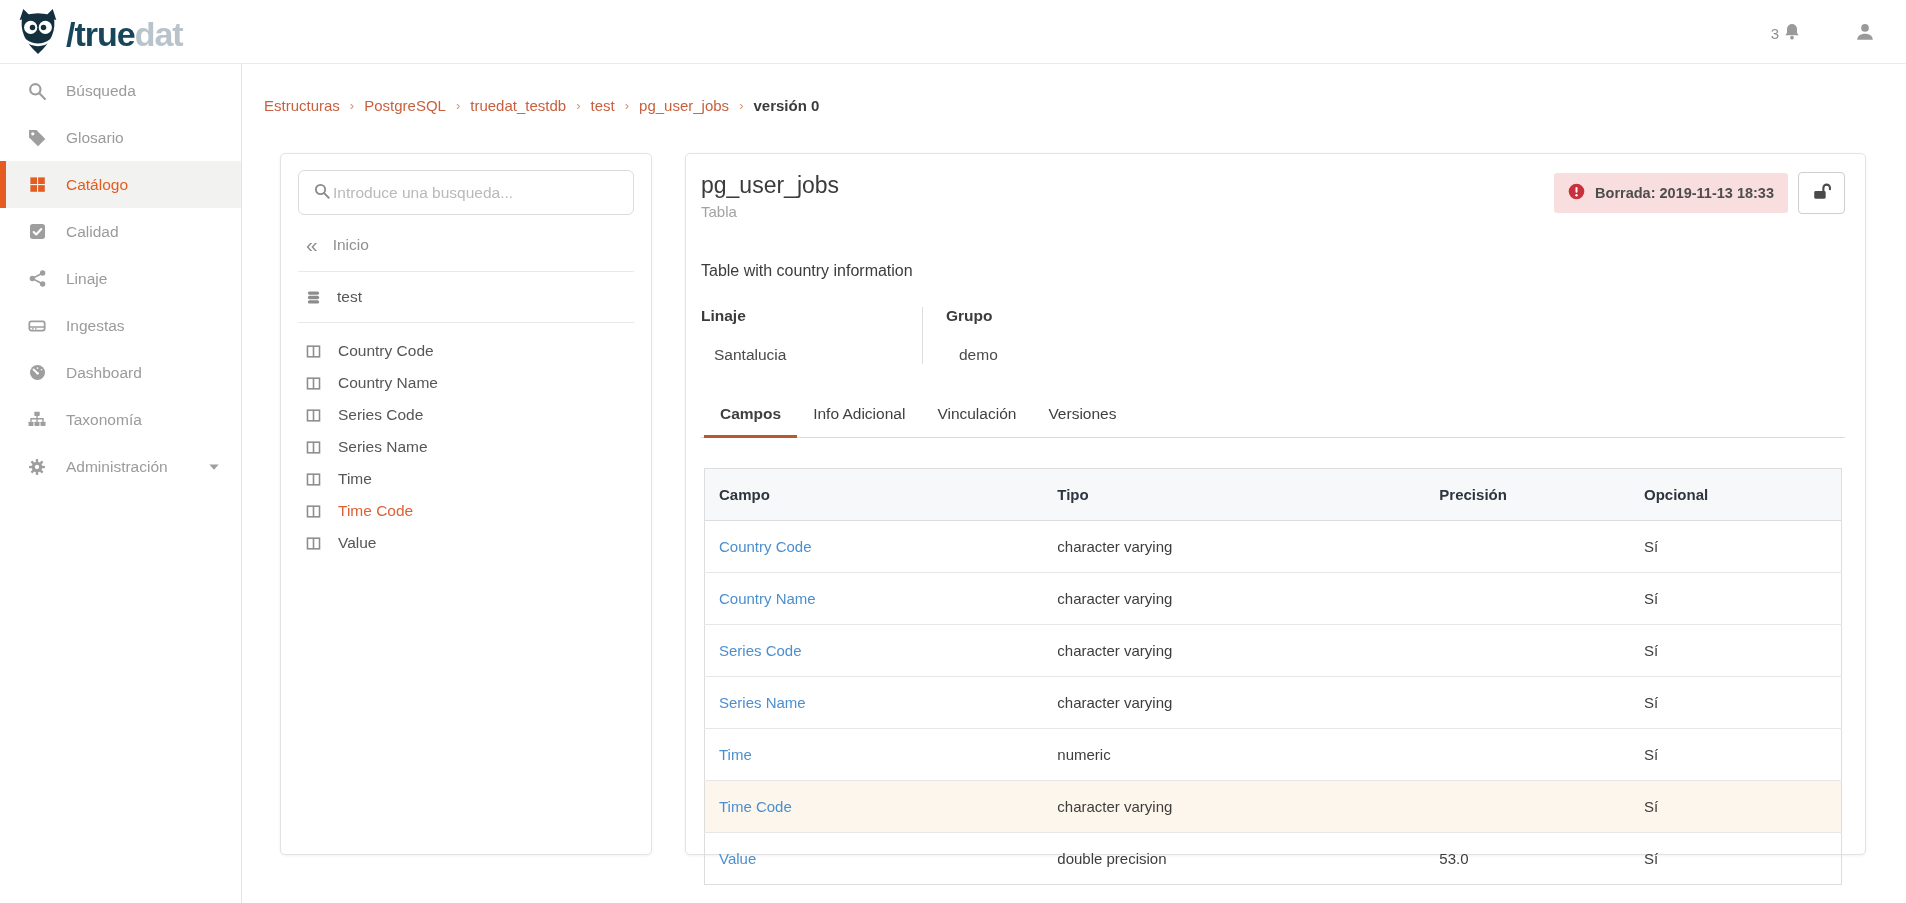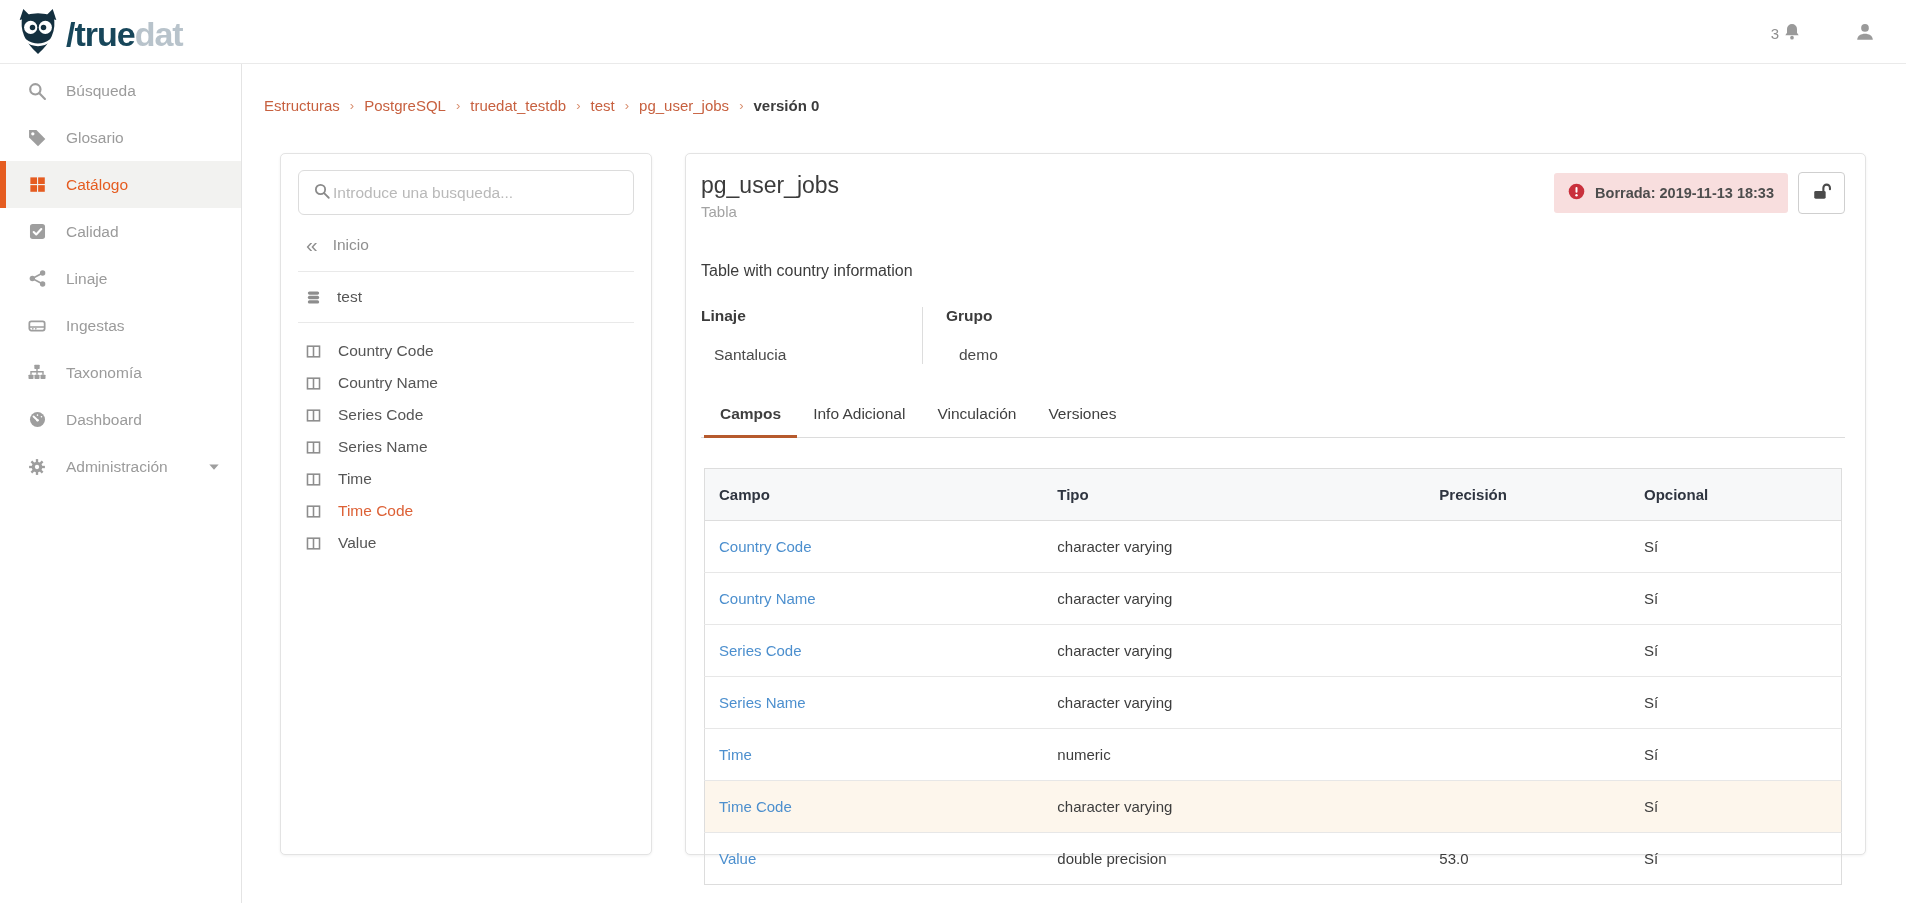--- a/index.html
+++ b/index.html
@@ -169,43 +169,43 @@
           <rect x="2.8" y="6.5" width="18.4" height="11" rx="2.4" fill="none" stroke="currentColor" stroke-width="2.1"></rect>
           <line x1="3.5" y1="13.2" x2="20.5" y2="13.2" stroke="currentColor" stroke-width="1.8"></line>
           <circle cx="7" cy="15.4" r="1" fill="currentColor"></circle>
           <circle cx="10.6" cy="15.4" r="1" fill="currentColor"></circle>
         </svg>
       </span>
       <span>Ingestas</span>
     </div>
     <div class="side-item">
       <span class="s-icon">
+        <svg width="19" height="19" viewBox="0 0 24 24">
+          <circle cx="12" cy="12" r="9.5" fill="currentColor"></circle>
+          <line x1="12" y1="13" x2="7" y2="8.2" stroke="#fff" stroke-width="2.4" stroke-linecap="round"></line>
+          <circle cx="12" cy="13" r="1.6" fill="#fff"></circle>
+          <circle cx="17" cy="8.5" r="1" fill="#fff"></circle>
+          <circle cx="12" cy="6.5" r="1" fill="#fff"></circle>
+        </svg>
+      </span>
+      <span>Dashboard</span>
+    </div>
+    <div class="side-item">
+      <span class="s-icon">
         <svg width="20" height="20" viewBox="0 0 24 24" fill="currentColor">
           <rect x="8.8" y="2" width="6.4" height="5.2" rx="0.8"></rect>
           <line x1="12" y1="7.2" x2="12" y2="10.5" stroke="currentColor" stroke-width="1.7"></line>
           <polyline points="4.8,14 4.8,10.5 19.2,10.5 19.2,14" fill="none" stroke="currentColor" stroke-width="1.7"></polyline>
           <line x1="12" y1="10.5" x2="12" y2="14" stroke="currentColor" stroke-width="1.7"></line>
           <rect x="1.8" y="14" width="6" height="5.2" rx="0.8"></rect>
           <rect x="9" y="14" width="6" height="5.2" rx="0.8"></rect>
           <rect x="16.2" y="14" width="6" height="5.2" rx="0.8"></rect>
         </svg>
       </span>
       <span>Taxonomía</span>
-    </div>
-    <div class="side-item">
-      <span class="s-icon">
-        <svg width="19" height="19" viewBox="0 0 24 24">
-          <circle cx="12" cy="12" r="9.5" fill="currentColor"></circle>
-          <line x1="12" y1="13" x2="7" y2="8.2" stroke="#fff" stroke-width="2.4" stroke-linecap="round"></line>
-          <circle cx="12" cy="13" r="1.6" fill="#fff"></circle>
-          <circle cx="17" cy="8.5" r="1" fill="#fff"></circle>
-          <circle cx="12" cy="6.5" r="1" fill="#fff"></circle>
-        </svg>
-      </span>
-      <span>Dashboard</span>
     </div>
     <div class="side-item">
       <span class="s-icon">
         <svg width="20" height="20" viewBox="0 0 24 24">
           <g stroke="currentColor" stroke-width="2.8">
             <line x1="12" y1="2.5" x2="12" y2="21.5" transform="rotate(0 12 12)"></line>
             <line x1="12" y1="2.5" x2="12" y2="21.5" transform="rotate(45 12 12)"></line>
             <line x1="12" y1="2.5" x2="12" y2="21.5" transform="rotate(90 12 12)"></line>
             <line x1="12" y1="2.5" x2="12" y2="21.5" transform="rotate(135 12 12)"></line>
           </g>

